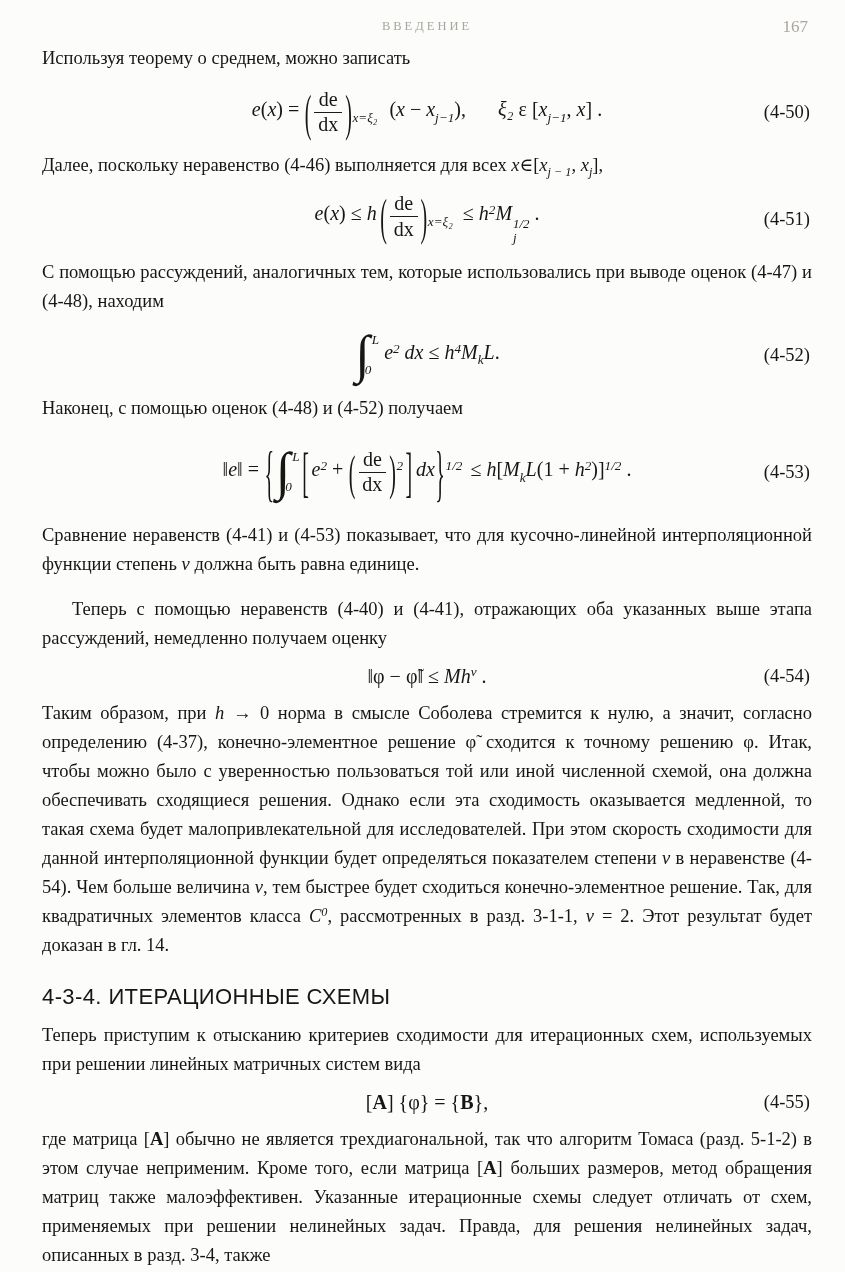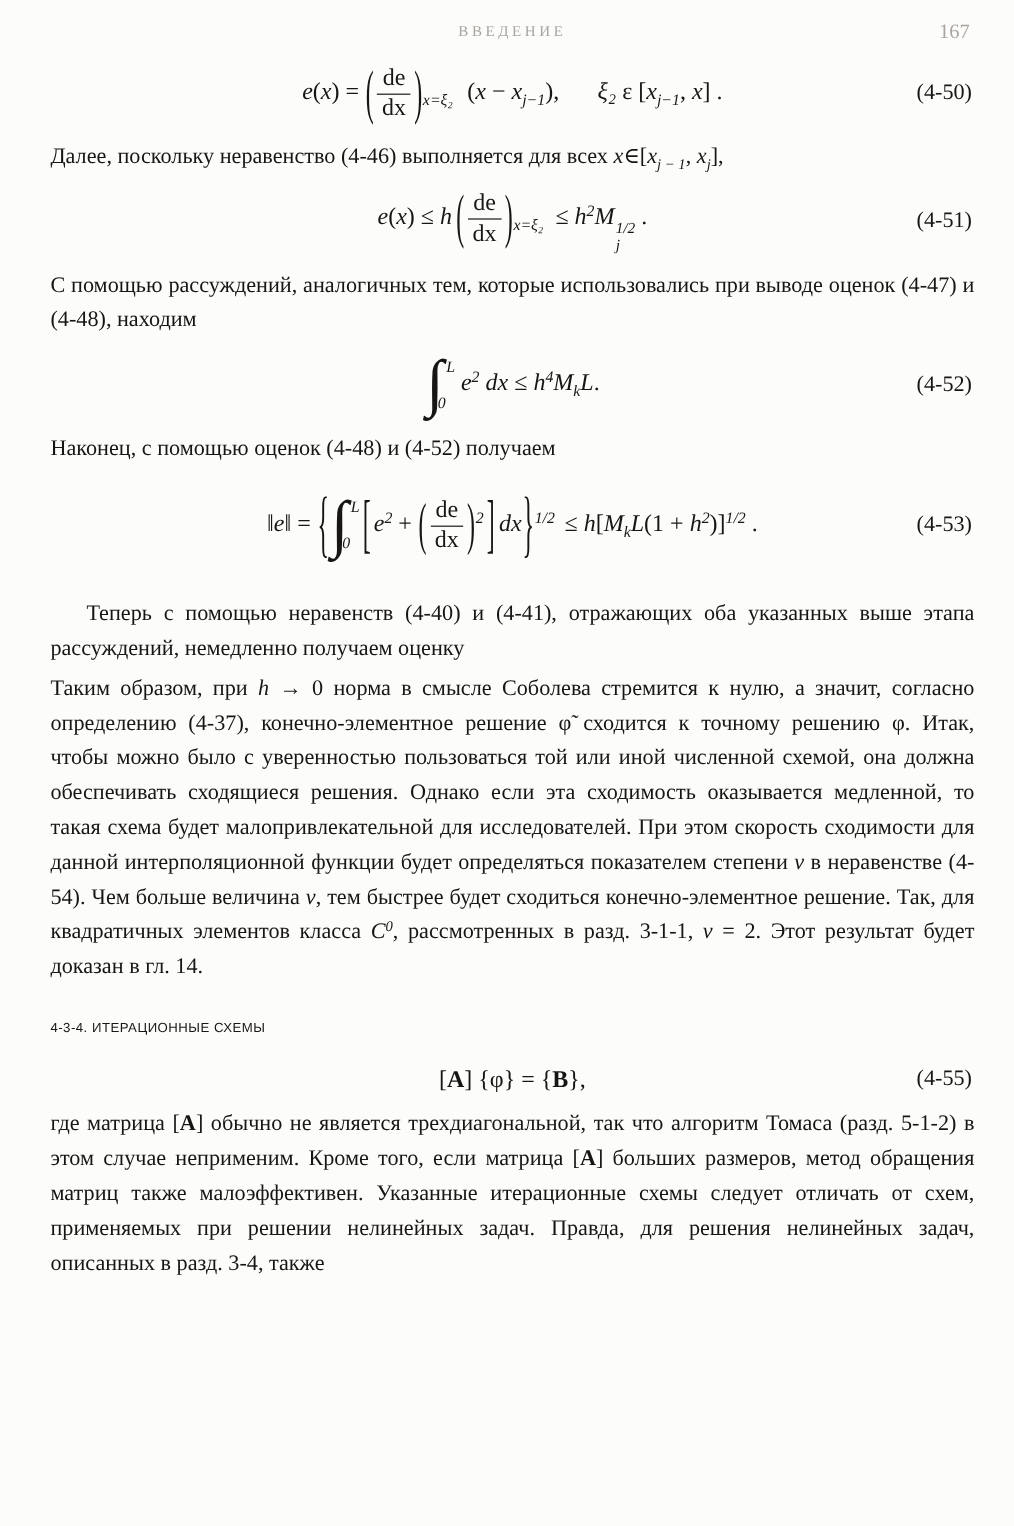--- a/index.html
+++ b/index.html
@@ -14,21 +14,21 @@
   .rh-title{
     position:absolute;left:0;right:0;text-align:center;
     font-size:12.5px;letter-spacing:3px;color:#aaa69f;
     filter:blur(.4px);
   }
   .rh-num{position:absolute;right:4px;top:0;font-size:17px;color:#aaa69f;filter:blur(.3px);}
   p.para{margin:4px 0 0;text-align:justify;}
   p.indent{text-indent:30px;margin-top:16px;}
   .sechead{
     font-family:"Liberation Sans","DejaVu Sans",sans-serif;
-    font-weight:400;font-size:11px;letter-spacing:.4px;
+    font-weight:400;font-size:22px;letter-spacing:.4px;
     margin:22px 0 10px;color:#181613;
   }
   .eqrow{position:relative;display:flex;align-items:center;justify-content:center;margin:5px 0;}
   .eqbody{white-space:nowrap;font-size:20px;}
   .eqno{position:absolute;right:2px;top:50%;transform:translateY(-50%);font-size:18.5px;font-family:Liberation Serif, serif;}
   .h68{height:68px;} .h88{height:88px;} .h36{height:36px;}
   .it{font-style:italic;}
   .bf{font-weight:bold;}
   sub,sup{font-size:66%;font-style:italic;line-height:0;}
   sub{vertical-align:-0.4em;}
@@ -47,20 +47,21 @@
 </head>
 <body>
 
 <div class="page">
 
   <div class="runhead">
     <span class="rh-title">ВВЕДЕНИЕ</span>
     <span class="rh-num">167</span>
   </div>
 
+  <p class="para"><span>Используя теорему о среднем, можно записать</span></p>
 
   <div class="eqrow h68">
     <span class="eqbody"><span class="it">e</span><span>(</span><span class="it">x</span><span>) = </span><span class="bigd" style="transform: scaleY(2.5);">(</span><span class="frac">
           <span class="fn">de</span>
           <span class="fd">dx</span>
         </span><span class="bigd" style="transform: scaleY(2.5);">)</span><sub class="it">x=ξ₂</sub><span style="display: inline-block; width: 0.6em;"></span><span>(</span><span class="it">x</span><span> − </span><span class="it">x</span><sub class="it">j−1</sub><span>),</span><span style="display: inline-block; width: 1.6em;"></span><span class="it">ξ₂</span><span> ε [</span><span class="it">x</span><sub class="it">j−1</sub><span>, </span><span class="it">x</span><span>] .</span></span>
     <span class="eqno">(4-50)</span>
   </div>
 
   <p class="para"><span>Далее, поскольку неравенство (4-46) выполняется для всех </span><span class="it">x</span><span>∈[</span><span class="it">x</span><sub class="it">j − 1</sub><span>, </span><span class="it">x</span><sub class="it">j</sub><span>],</span></p>
@@ -98,27 +99,33 @@
             <span class="iup">L</span>
             <span class="idn">0</span>
           </span>
         </span><span class="bigd" style="transform: scaleY(2.7);">[</span><span style="display: inline-block; width: 0.1em;"></span><span class="it">e</span><sup class="it">2</sup><span> + </span><span class="bigd" style="transform: scaleY(2.4);">(</span><span class="frac">
           <span class="fn">de</span>
           <span class="fd">dx</span>
         </span><span class="bigd" style="transform: scaleY(2.4);">)</span><sup class="it">2</sup><span style="display: inline-block; width: 0.1em;"></span><span class="bigd" style="transform: scaleY(2.7);">]</span><span style="display: inline-block; width: 0.15em;"></span><span class="it">dx</span><span class="bigd" style="transform: scaleY(3.1);">}</span><sup class="it">1/2</sup><span style="display: inline-block; width: 0.4em;"></span><span>≤ </span><span class="it">h</span><span>[</span><span class="it">M</span><sub class="it">k</sub><span class="it">L</span><span>(1 + </span><span class="it">h</span><sup class="it">2</sup><span>)]</span><sup class="it">1/2</sup><span> .</span></span>
     <span class="eqno">(4-53)</span>
   </div>
 
+  <p class="para"><span>Сравнение неравенств (4-41) и (4-53) показывает, что для кусочно-линейной интерполяционной функции степень </span><span class="it">ν</span><span> должна быть равна единице.</span></p>
   <p class="para indent"><span>Теперь с помощью неравенств (4-40) и (4-41), отражающих оба указанных выше этапа рассуждений, немедленно получаем оценку</span></p>
 
+  <div class="eqrow h36">
+    <span class="eqbody"><span>‖φ − φ̃‖ ≤ </span><span class="it">M</span><span class="it">h</span><sup class="it">ν</sup><span> .</span></span>
+    <span class="eqno">(4-54)</span>
+  </div>
 
   <p class="para"><span>Таким образом, при </span><span class="it">h</span><span> → 0 норма в смысле Соболева стремится к нулю, а значит, согласно определению (4-37), конечно-элементное решение φ̃  сходится к точному решению φ. Итак, чтобы можно было с уверенностью пользоваться той или иной численной схемой, она должна обеспечивать сходящиеся решения. Однако если эта сходимость оказывается медленной, то такая схема будет малопривлекательной для исследователей. При этом скорость сходимости для данной интерполяционной функции будет определяться показателем степени </span><span class="it">ν</span><span> в неравенстве (4-54). Чем больше величина </span><span class="it">ν</span><span>, тем быстрее будет сходиться конечно-элементное решение. Так, для квадратичных элементов класса </span><span class="it">C</span><sup class="it">0</sup><span>, рассмотренных в разд. 3-1-1, </span><span class="it">ν</span><span> = 2. Этот результат будет доказан в гл. 14.</span></p>
 
   <h2 class="sechead">4-3-4. ИТЕРАЦИОННЫЕ СХЕМЫ</h2>
 
+  <p class="para"><span>Теперь приступим к отысканию критериев сходимости для итерационных схем, используемых при решении линейных матричных систем вида</span></p>
 
   <div class="eqrow h36">
     <span class="eqbody"><span>[</span><span class="bf">A</span><span>] {φ} = {</span><span class="bf">B</span><span>},</span></span>
     <span class="eqno">(4-55)</span>
   </div>
 
   <p class="para"><span>где матрица [</span><span class="bf">A</span><span>] обычно не является трехдиагональной, так что алгоритм Томаса (разд. 5-1-2) в этом случае неприменим. Кроме того, если матрица [</span><span class="bf">A</span><span>] больших размеров, метод обращения матриц также малоэффективен. Указанные итерационные схемы следует отличать от схем, применяемых при решении нелинейных задач. Правда, для решения нелинейных задач, описанных в разд. 3-4, также</span></p>
 
 </div>
 

